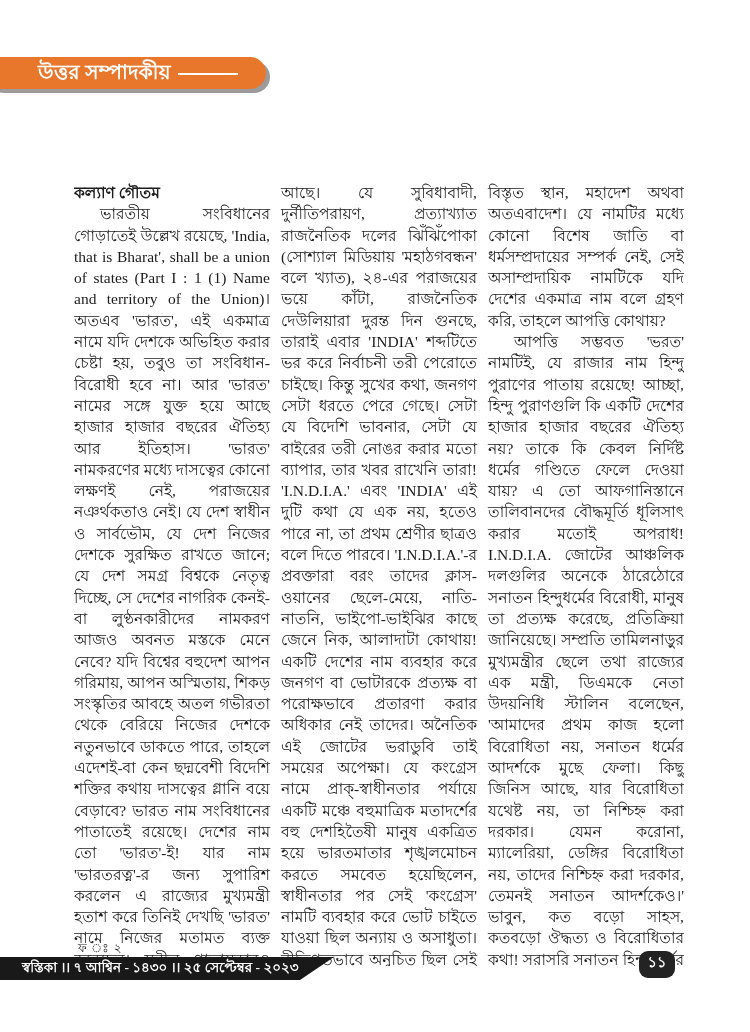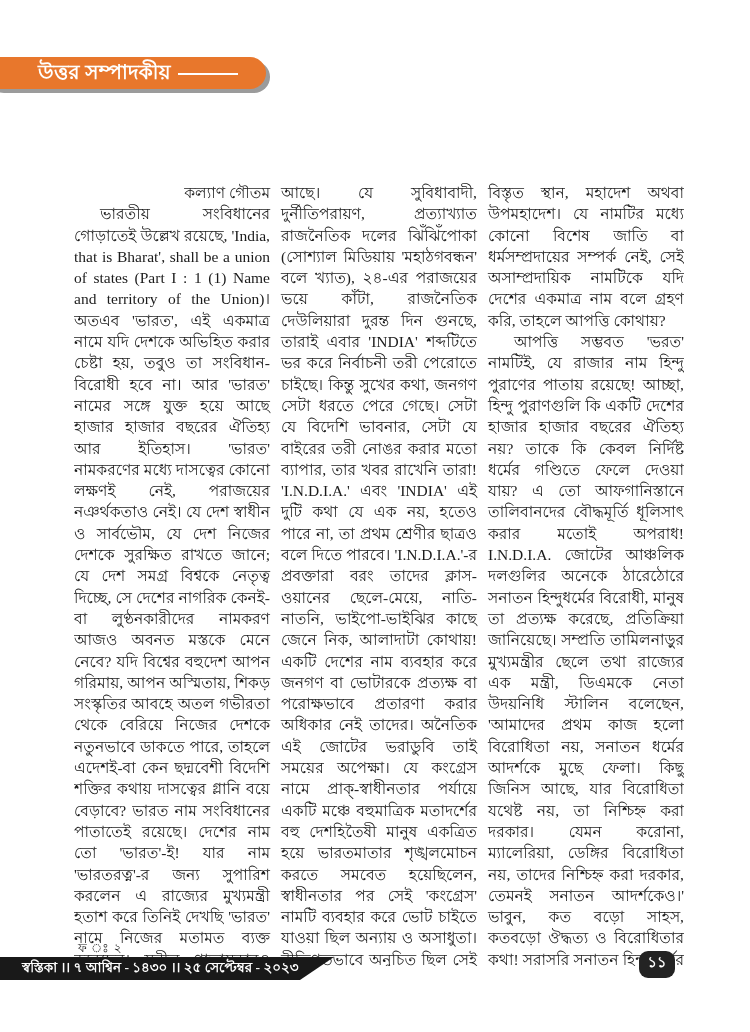--- a/index.html
+++ b/index.html
@@ -54,21 +54,21 @@
   .col{
     flex:1 1 0;
     font-size:15.5px;
     line-height:21.3px;
     text-align:justify;
     color:#1b1b1b;
   }
   .col p{margin:0;}
   .col p.indent{text-indent:26px;}
   .author{
-    text-align:right;font-weight:normal;margin:0 0 2px 0;
+    text-align:left;font-weight:bold;margin:0 0 2px 0;
   }
   
   .sig-mark{
     position:absolute;left:78px;top:939px;
     font-size:12px;color:#1b1b1b;letter-spacing:1px;
   }
   
   .footer-bar{
     position:absolute;
     left:0;top:957px;
@@ -110,21 +110,21 @@
       <p class="indent">ভারতীয় সংবিধানের গোড়াতেই উল্লেখ রয়েছে, 'India, that is Bharat', shall be a union of states (Part I : 1 (1) Name and territory of the Union)। অতএব 'ভারত', এই একমাত্র নামে যদি দেশকে অভিহিত করার চেষ্টা হয়, তবুও তা সংবিধান- বিরোধী হবে না। আর 'ভারত' নামের সঙ্গে যুক্ত হয়ে আছে হাজার হাজার বছরের ঐতিহ্য আর ইতিহাস। 'ভারত' নামকরণের মধ্যে দাসত্বের কোনো লক্ষণই নেই, পরাজয়ের নঞর্থকতাও নেই। যে দেশ স্বাধীন ও সার্বভৌম, যে দেশ নিজের দেশকে সুরক্ষিত রাখতে জানে; যে দেশ সমগ্র বিশ্বকে নেতৃত্ব দিচ্ছে, সে দেশের নাগরিক কেনই-বা লুণ্ঠনকারীদের নামকরণ আজও অবনত মস্তকে মেনে নেবে? যদি বিশ্বের বহুদেশ আপন গরিমায়, আপন অস্মিতায়, শিকড় সংস্কৃতির আবহে অতল গভীরতা থেকে বেরিয়ে নিজের দেশকে নতুনভাবে ডাকতে পারে, তাহলে এদেশই-বা কেন ছদ্মবেশী বিদেশি শক্তির কথায় দাসত্বের গ্লানি বয়ে বেড়াবে? ভারত নাম সংবিধানের পাতাতেই রয়েছে। দেশের নাম তো 'ভারত'-ই! যার নাম 'ভারতরত্ন'-র জন্য সুপারিশ করলেন এ রাজ্যের মুখ্যমন্ত্রী হতাশ করে তিনিই দেখছি 'ভারত' নামে নিজের মতামত ব্যক্ত করেছেন। সুনীল গাভাসকারও 'ভারত' নামের পক্ষে। 'ভারত' নামের পক্ষে গোটা দেশবাসী, কিছু অপদার্থ রাজনীতিবেত্তা এবং তাদের দোসর ছাড়া।</p>
 
     </div>
 
     <div class="col">
       <p>আছে। যে সুবিধাবাদী, দুর্নীতিপরায়ণ, প্রত্যাখ্যাত রাজনৈতিক দলের ঝিঁঝিঁপোকা (সোশ্যাল মিডিয়ায় 'মহাঠগবন্ধন' বলে খ্যাত), ২৪-এর পরাজয়ের ভয়ে কাঁটা, রাজনৈতিক দেউলিয়ারা দুরন্ত দিন গুনছে, তারাই এবার 'INDIA' শব্দটিতে ভর করে নির্বাচনী তরী পেরোতে চাইছে। কিন্তু সুখের কথা, জনগণ সেটা ধরতে পেরে গেছে। সেটা যে বিদেশি ভাবনার, সেটা যে বাইরের তরী নোঙর করার মতো ব্যাপার, তার খবর রাখেনি তারা! 'I.N.D.I.A.' এবং 'INDIA' এই দুটি কথা যে এক নয়, হতেও পারে না, তা প্রথম শ্রেণীর ছাত্রও বলে দিতে পারবে। 'I.N.D.I.A.'-র প্রবক্তারা বরং তাদের ক্লাস-ওয়ানের ছেলে-মেয়ে, নাতি-নাতনি, ভাইপো-ভাইঝির কাছে জেনে নিক, আলাদাটা কোথায়! একটি দেশের নাম ব্যবহার করে জনগণ বা ভোটারকে প্রত্যক্ষ বা পরোক্ষভাবে প্রতারণা করার অধিকার নেই তাদের। অনৈতিক এই জোটের ভরাডুবি তাই সময়ের অপেক্ষা। যে কংগ্রেস নামে প্রাক্-স্বাধীনতার পর্যায়ে একটি মঞ্চে বহুমাত্রিক মতাদর্শের বহু দেশহিতৈষী মানুষ একত্রিত হয়ে ভারতমাতার শৃঙ্খলমোচন করতে সমবেত হয়েছিলেন, স্বাধীনতার পর সেই 'কংগ্রেস' নামটি ব্যবহার করে ভোট চাইতে যাওয়া ছিল অন্যায় ও অসাধুতা। নীতিগতভাবে অনুচিত ছিল সেই কাজ। সকলের গ্রহণযোগ্য একটি সামাজিক- সাংস্কৃতিক মঞ্চ হয়ে ভারতীয় ভাবাবেগের সংগঠন রূপে রাজনীতি বিযুক্ত আবহাওয়ায় বেড়ে ওঠা উচিত ছিল সেই সংগঠনের। কেন কংগ্রেস/তৃণমূল কংগ্রেস ইত্যাদি কংগ্রেসি শব্দবন্ধ ব্যবহার করে আজও দলের নাম রয়েছে, সেই নিয়েই তো দেশব্যাপী বড়োসড়ো আলোড়ন ও আইনি লড়াই হওয়া উচিত!</p>
 
     </div>
 
     <div class="col">
-      <p>বিস্তৃত স্থান, মহাদেশ অথবা উপমহাদেশ। যে নামটির মধ্যে কোনো বিশেষ জাতি বা ধর্মসম্প্রদায়ের সম্পর্ক নেই, সেই অসাম্প্রদায়িক নামটিকে যদি দেশের একমাত্র নাম বলে গ্রহণ করি, তাহলে আপত্তি কোথায়?</p>
+      <p>বিস্তৃত স্থান, মহাদেশ অথবা অতএবাদেশ। যে নামটির মধ্যে কোনো বিশেষ জাতি বা ধর্মসম্প্রদায়ের সম্পর্ক নেই, সেই অসাম্প্রদায়িক নামটিকে যদি দেশের একমাত্র নাম বলে গ্রহণ করি, তাহলে আপত্তি কোথায়?</p>
       <p class="indent">আপত্তি সম্ভবত 'ভরত' নামটিই, যে রাজার নাম হিন্দু পুরাণের পাতায় রয়েছে! আচ্ছা, হিন্দু পুরাণগুলি কি একটি দেশের হাজার হাজার বছরের ঐতিহ্য নয়? তাকে কি কেবল নির্দিষ্ট ধর্মের গণ্ডিতে ফেলে দেওয়া যায়? এ তো আফগানিস্তানে তালিবানদের বৌদ্ধমূর্তি ধূলিসাৎ করার মতোই অপরাধ! I.N.D.I.A. জোটের আঞ্চলিক দলগুলির অনেকে ঠারেঠোরে সনাতন হিন্দুধর্মের বিরোধী, মানুষ তা প্রত্যক্ষ করেছে, প্রতিক্রিয়া জানিয়েছে। সম্প্রতি তামিলনাড়ুর মুখ্যমন্ত্রীর ছেলে তথা রাজ্যের এক মন্ত্রী, ডিএমকে নেতা উদয়নিধি স্টালিন বলেছেন, 'আমাদের প্রথম কাজ হলো বিরোধিতা নয়, সনাতন ধর্মের আদর্শকে মুছে ফেলা। কিছু জিনিস আছে, যার বিরোধিতা যথেষ্ট নয়, তা নিশ্চিহ্ন করা দরকার। যেমন করোনা, ম্যালেরিয়া, ডেঙ্গির বিরোধিতা নয়, তাদের নিশ্চিহ্ন করা দরকার, তেমনই সনাতন আদর্শকেও।' ভাবুন, কত বড়ো সাহস, কতবড়ো ঔদ্ধত্য ও বিরোধিতার কথা! সরাসরি সনাতন হিন্দু ধর্মের বিরোধিতা করেছেন তিনি। 'ভারত' নামের বিরোধিতা যে এদের মতো দলই করবে, এরাই যে অযৌক্তিক বিরোধিতার হকদার হবে, তা বোঝাই যাচ্ছে।</p>
 
     </div>
 
   </div>
 
   <div class="sig-mark">ফ ঃ ২</div>
 
   <div class="footer-bar">
     <span>স্বস্তিকা ।।   ৭ আশ্বিন - ১৪৩০ ।। ২৫ সেপ্টেম্বর - ২০২৩</span>

